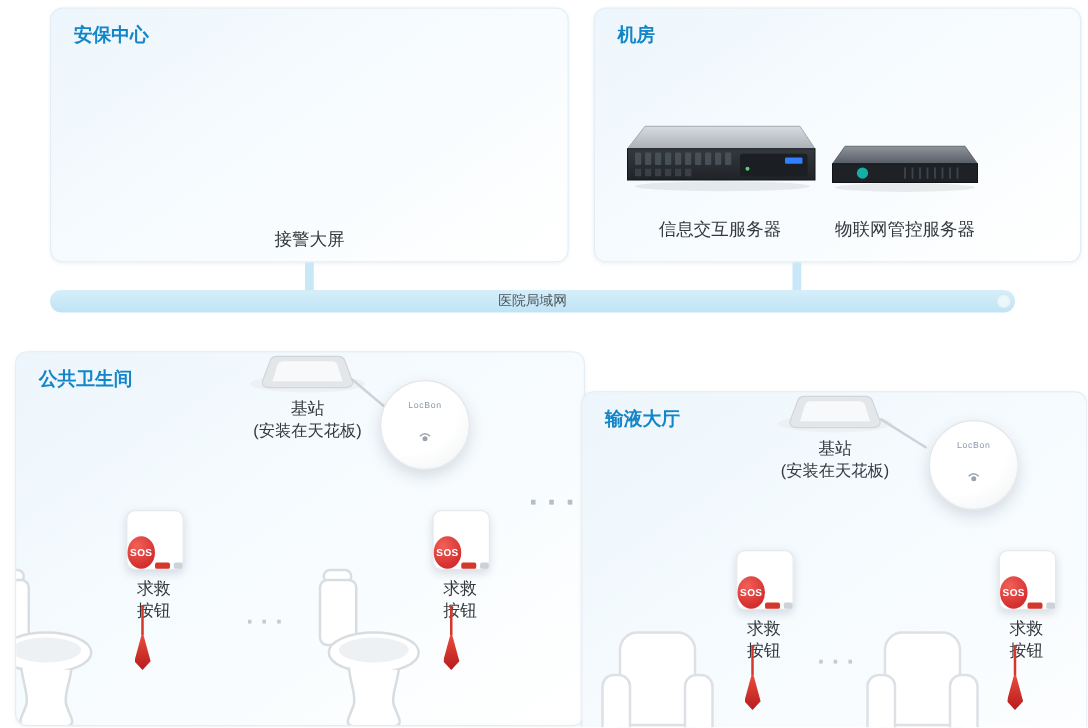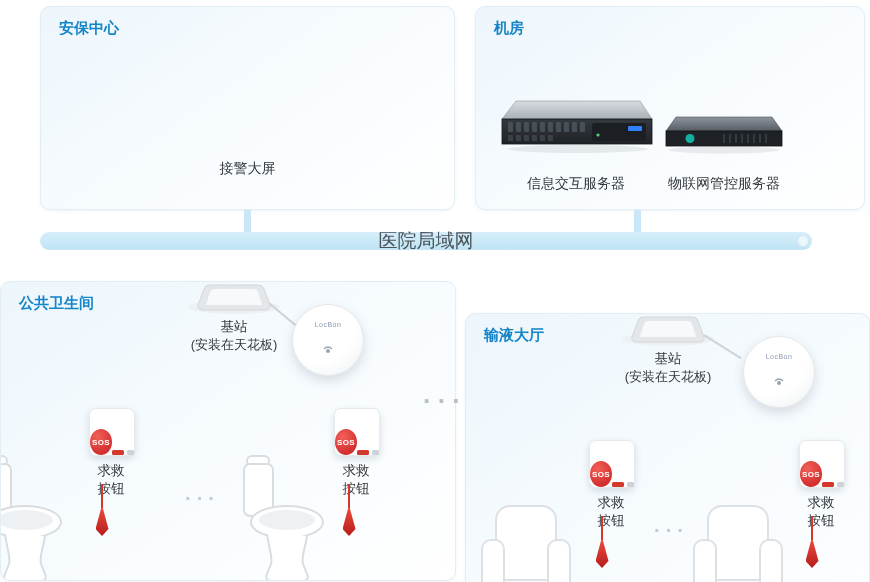--- a/index.html
+++ b/index.html
@@ -9,54 +9,54 @@
     font-family:"Liberation Sans","DejaVu Sans",sans-serif; overflow:hidden;
   }
   .panel {
     position:absolute; border-radius:10px;
     background:linear-gradient(145deg,#edf6fc 0%,#f6fbfe 45%,#ffffff 100%);
     border:1px solid #e3edf4; box-shadow:0 1px 3px rgba(120,160,190,.12);
     overflow:hidden;
   }
   #panel-security { left:40px; top:6px; width:415px; height:204px; }
   #panel-server   { left:475px; top:6px; width:390px; height:204px; }
-  #panel-restroom { left:0px;  top:281px; width:456px; height:300px; }
+  #panel-restroom { left:12px;  top:281px; width:456px; height:300px; }
   #panel-infusion { left:465px; top:281px; width:405px; height:388px;margin-top:32px; }
   .panel-title { position:absolute; left:18px; top:12px; margin:0; font-size:15px; font-weight:bold; color:#1486c8; }
 
   
   .monitor { position:absolute; left:58px; top:50px; width:298px; height:104px; border-radius:10px;
     background:linear-gradient(#f5f6f7,#c9cbce); border:1px solid #b5b8bb;
     box-shadow:0 3px 6px rgba(0,0,0,.18), inset 0 1px 0 rgba(255,255,255,.8); }
   .monitor-screen { position:absolute; left:10px; right:10px; top:9px; bottom:9px; border-radius:5px;
     background:linear-gradient(125deg,#2f7de2 0%,#1a5ecf 55%,#1550b8 100%);
     overflow:hidden; display:flex; align-items:center; justify-content:center;
     box-shadow:inset 0 0 10px rgba(0,0,0,.35); }
   .gloss { position:absolute; border-radius:50%; background:rgba(255,255,255,.14); filter:blur(2px); }
   .g1 { width:220px; height:90px; left:-40px; top:-55px; transform:rotate(-12deg); }
   .g2 { width:190px; height:85px; right:-55px; bottom:-50px; transform:rotate(-15deg); background:rgba(120,190,255,.28); }
   .screen-text { position:relative; font-size:38px; font-weight:bold; color:#fff; letter-spacing:1px;
     text-shadow:0 2px 4px rgba(0,20,60,.35); white-space:nowrap; }
 
   .caption { position:absolute; text-align:center; font-size:14px; color:#33383d; }
-  .monitor-caption { left:0; width:100%; top:153px; }
+  .monitor-caption { left:0; width:100%; top:176px; }
   .server-caption1 { left:10px; width:180px; top:168px; }
   .server-caption2 { left:158px; width:180px; top:168px; }
 
   .server-svg { position:absolute; }
   #server1 { left:18px; top:78px; }
   #server2 { left:182px; top:98px; }
 
   
   .link-v { position:absolute; width:7px; height:23px; top:210px; background:#c8e8f7; }
   #link-security { left:244px; } #link-server { left:634px; }
   .lan { position:absolute; left:40px; top:232px; width:772px; height:18px; border-radius:9px;
     background:linear-gradient(#d6eefa,#bfe4f5); }
   .lan-label { position:absolute; left:0; top:0; width:100%; text-align:center; line-height:18px;
-    font-size:19px; color:#4a5258; }
+    font-size:11px; color:#4a5258; }
   .lan-end { position:absolute; right:3px; top:3px; width:12px; height:12px; border-radius:50%;
     background:#ecf7fc; box-shadow:inset 0 0 2px rgba(100,150,180,.4); }
 
   
   .ceiling { position:absolute; }
   .station-label { position:absolute; width:120px; text-align:center; font-size:13.5px; color:#33383d; }
   .station-note  { position:absolute; width:140px; text-align:center; font-size:13px; color:#33383d; }
   .callout { position:absolute; height:2px; background:#cdd3d8; transform-origin:left center; border-radius:1px; }
   .beacon { position:absolute; width:72px; height:72px; border-radius:50%;
     background:radial-gradient(circle at 35% 30%, #ffffff 55%, #edf0f2 100%);

